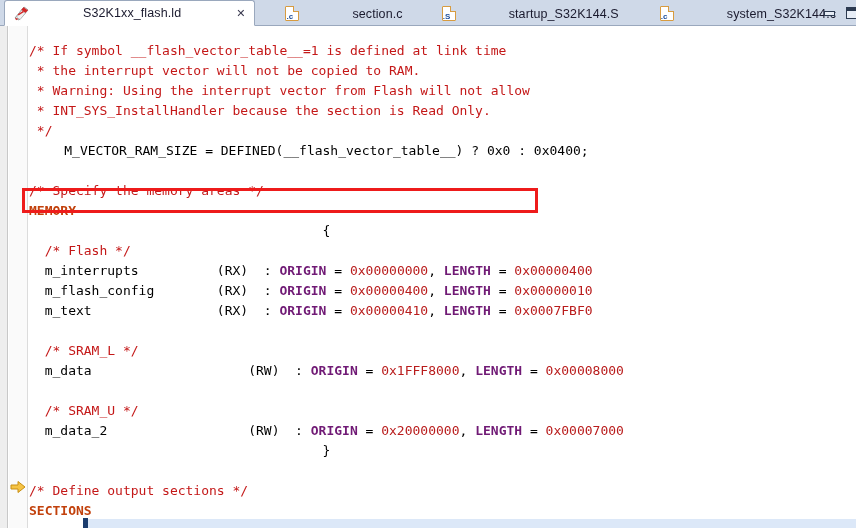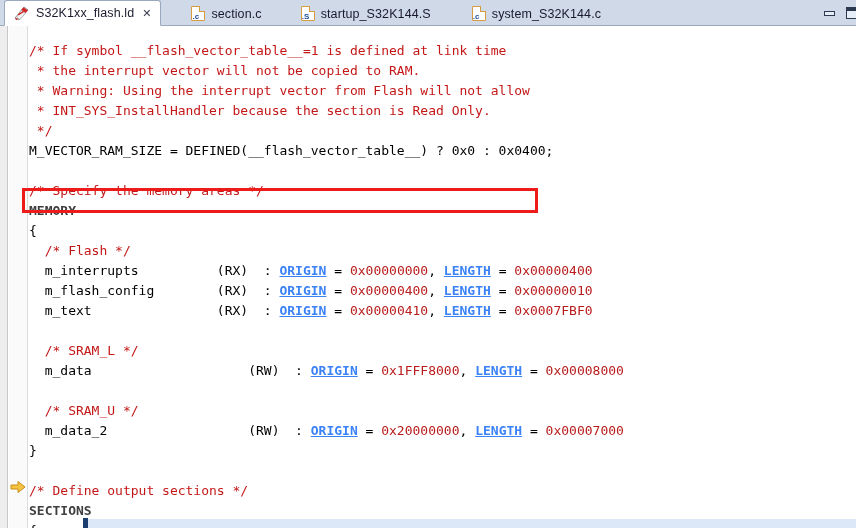--- a/index.html
+++ b/index.html
@@ -28,20 +28,21 @@
   .tabs { position: absolute; left: 0; top: 0; height: 26px; display: flex; align-items: flex-end; }
   .tab {
     height: 25px;
     display: flex; align-items: center;
     padding: 0 9px 0 8px;
     font-size: 12.5px;
     color: #1a1a2e;
     white-space: nowrap;
     cursor: default;
     position: relative;
+    gap: 47px;
   }
   .tab.active {
     background: #ffffff;
     border: 1px solid #9aa8bd;
     border-bottom: 1px solid #ffffff;
     border-top-left-radius: 3px;
     border-top-right-radius: 3px;
     height: 26px;
     z-index: 3;
   }
@@ -129,24 +130,24 @@
     font-size: 13px;
     line-height: 20px;
     white-space: pre;
     color: #000000;
     letter-spacing: 0px;
   }
   .code .ln { display: block; height: 20px; }
 
   
   .cmt { color: #c41818; }
-  .kw  { color: #404040; font-weight: bold; }
-  .kw2 { color: #3b82f6; font-weight: bold; text-decoration: underline; }
+  .kw  { color: #c2410c; font-weight: bold; }
+  .kw2 { color: #701a75; font-weight: bold; }
   .num { color: #b91c1c; }
-  .pln { color: #000000; }
+  .pln { color: #000000; text-align: center; }
 
   
   .redbox {
     position: absolute;
     left: 22px; top: 162px;
     width: 516px; height: 25px;
     border: 3px solid #ee1b1b;
     background: transparent;
     pointer-events: none;
     z-index: 6;

